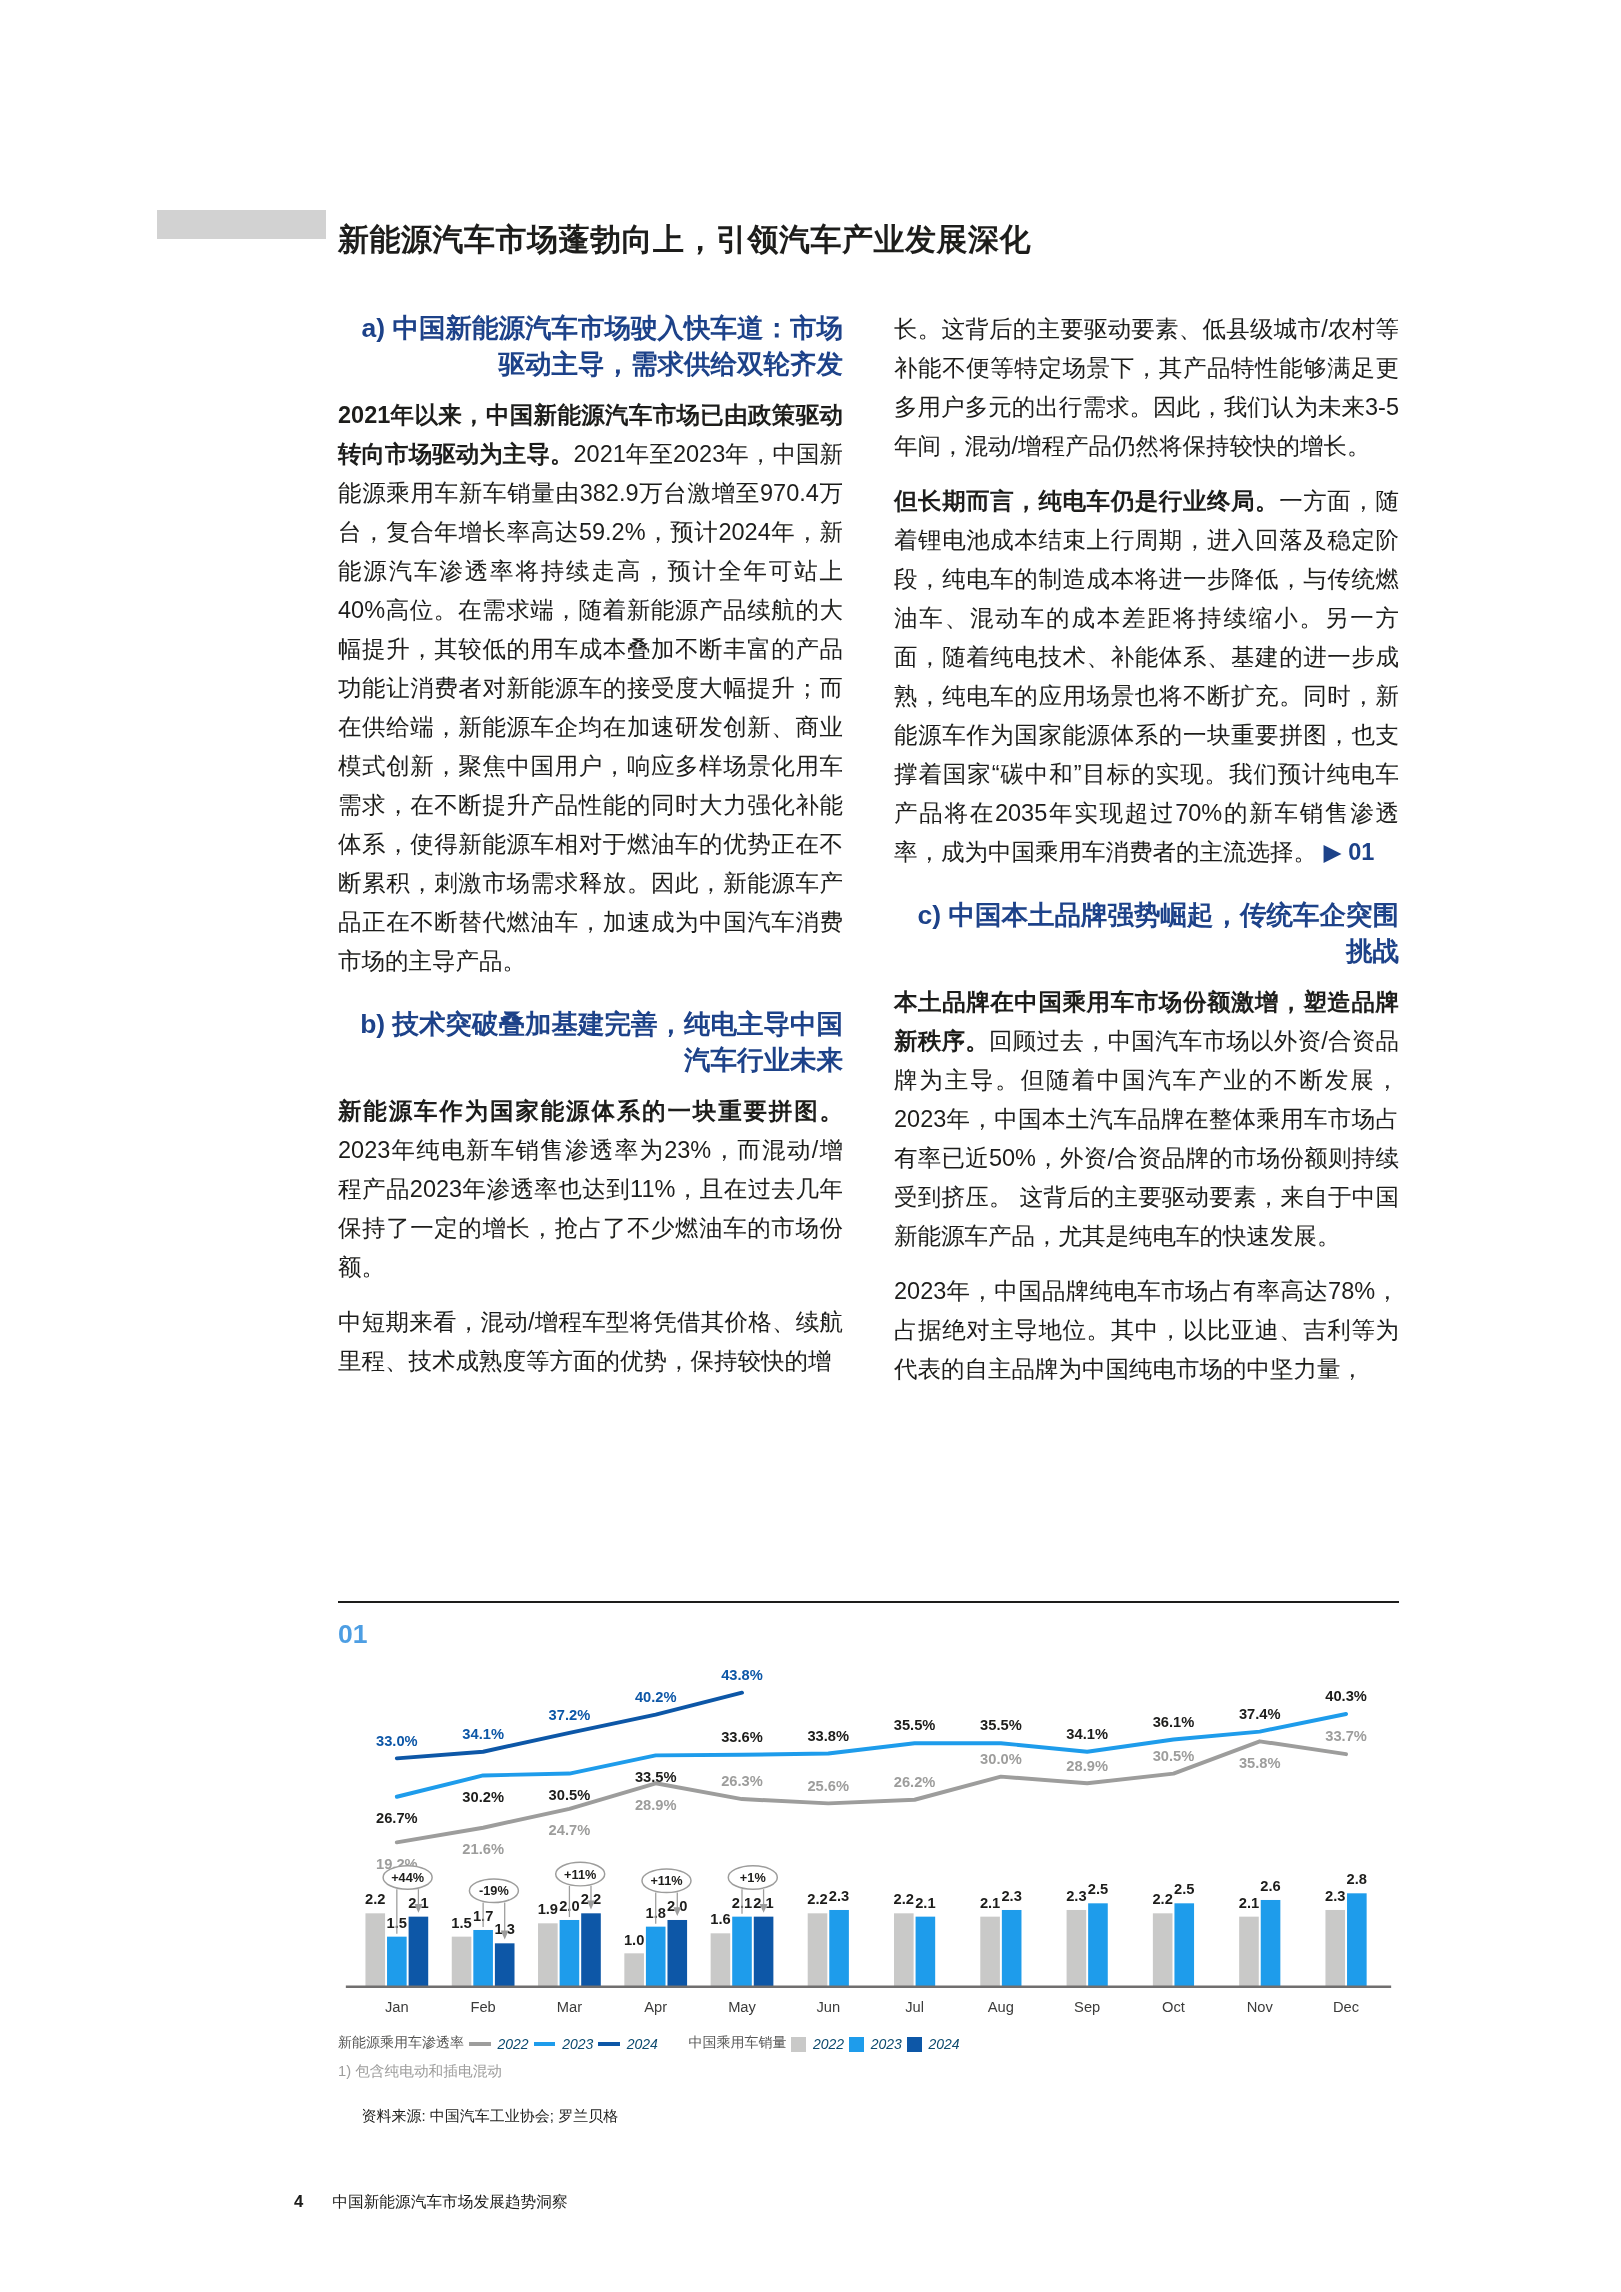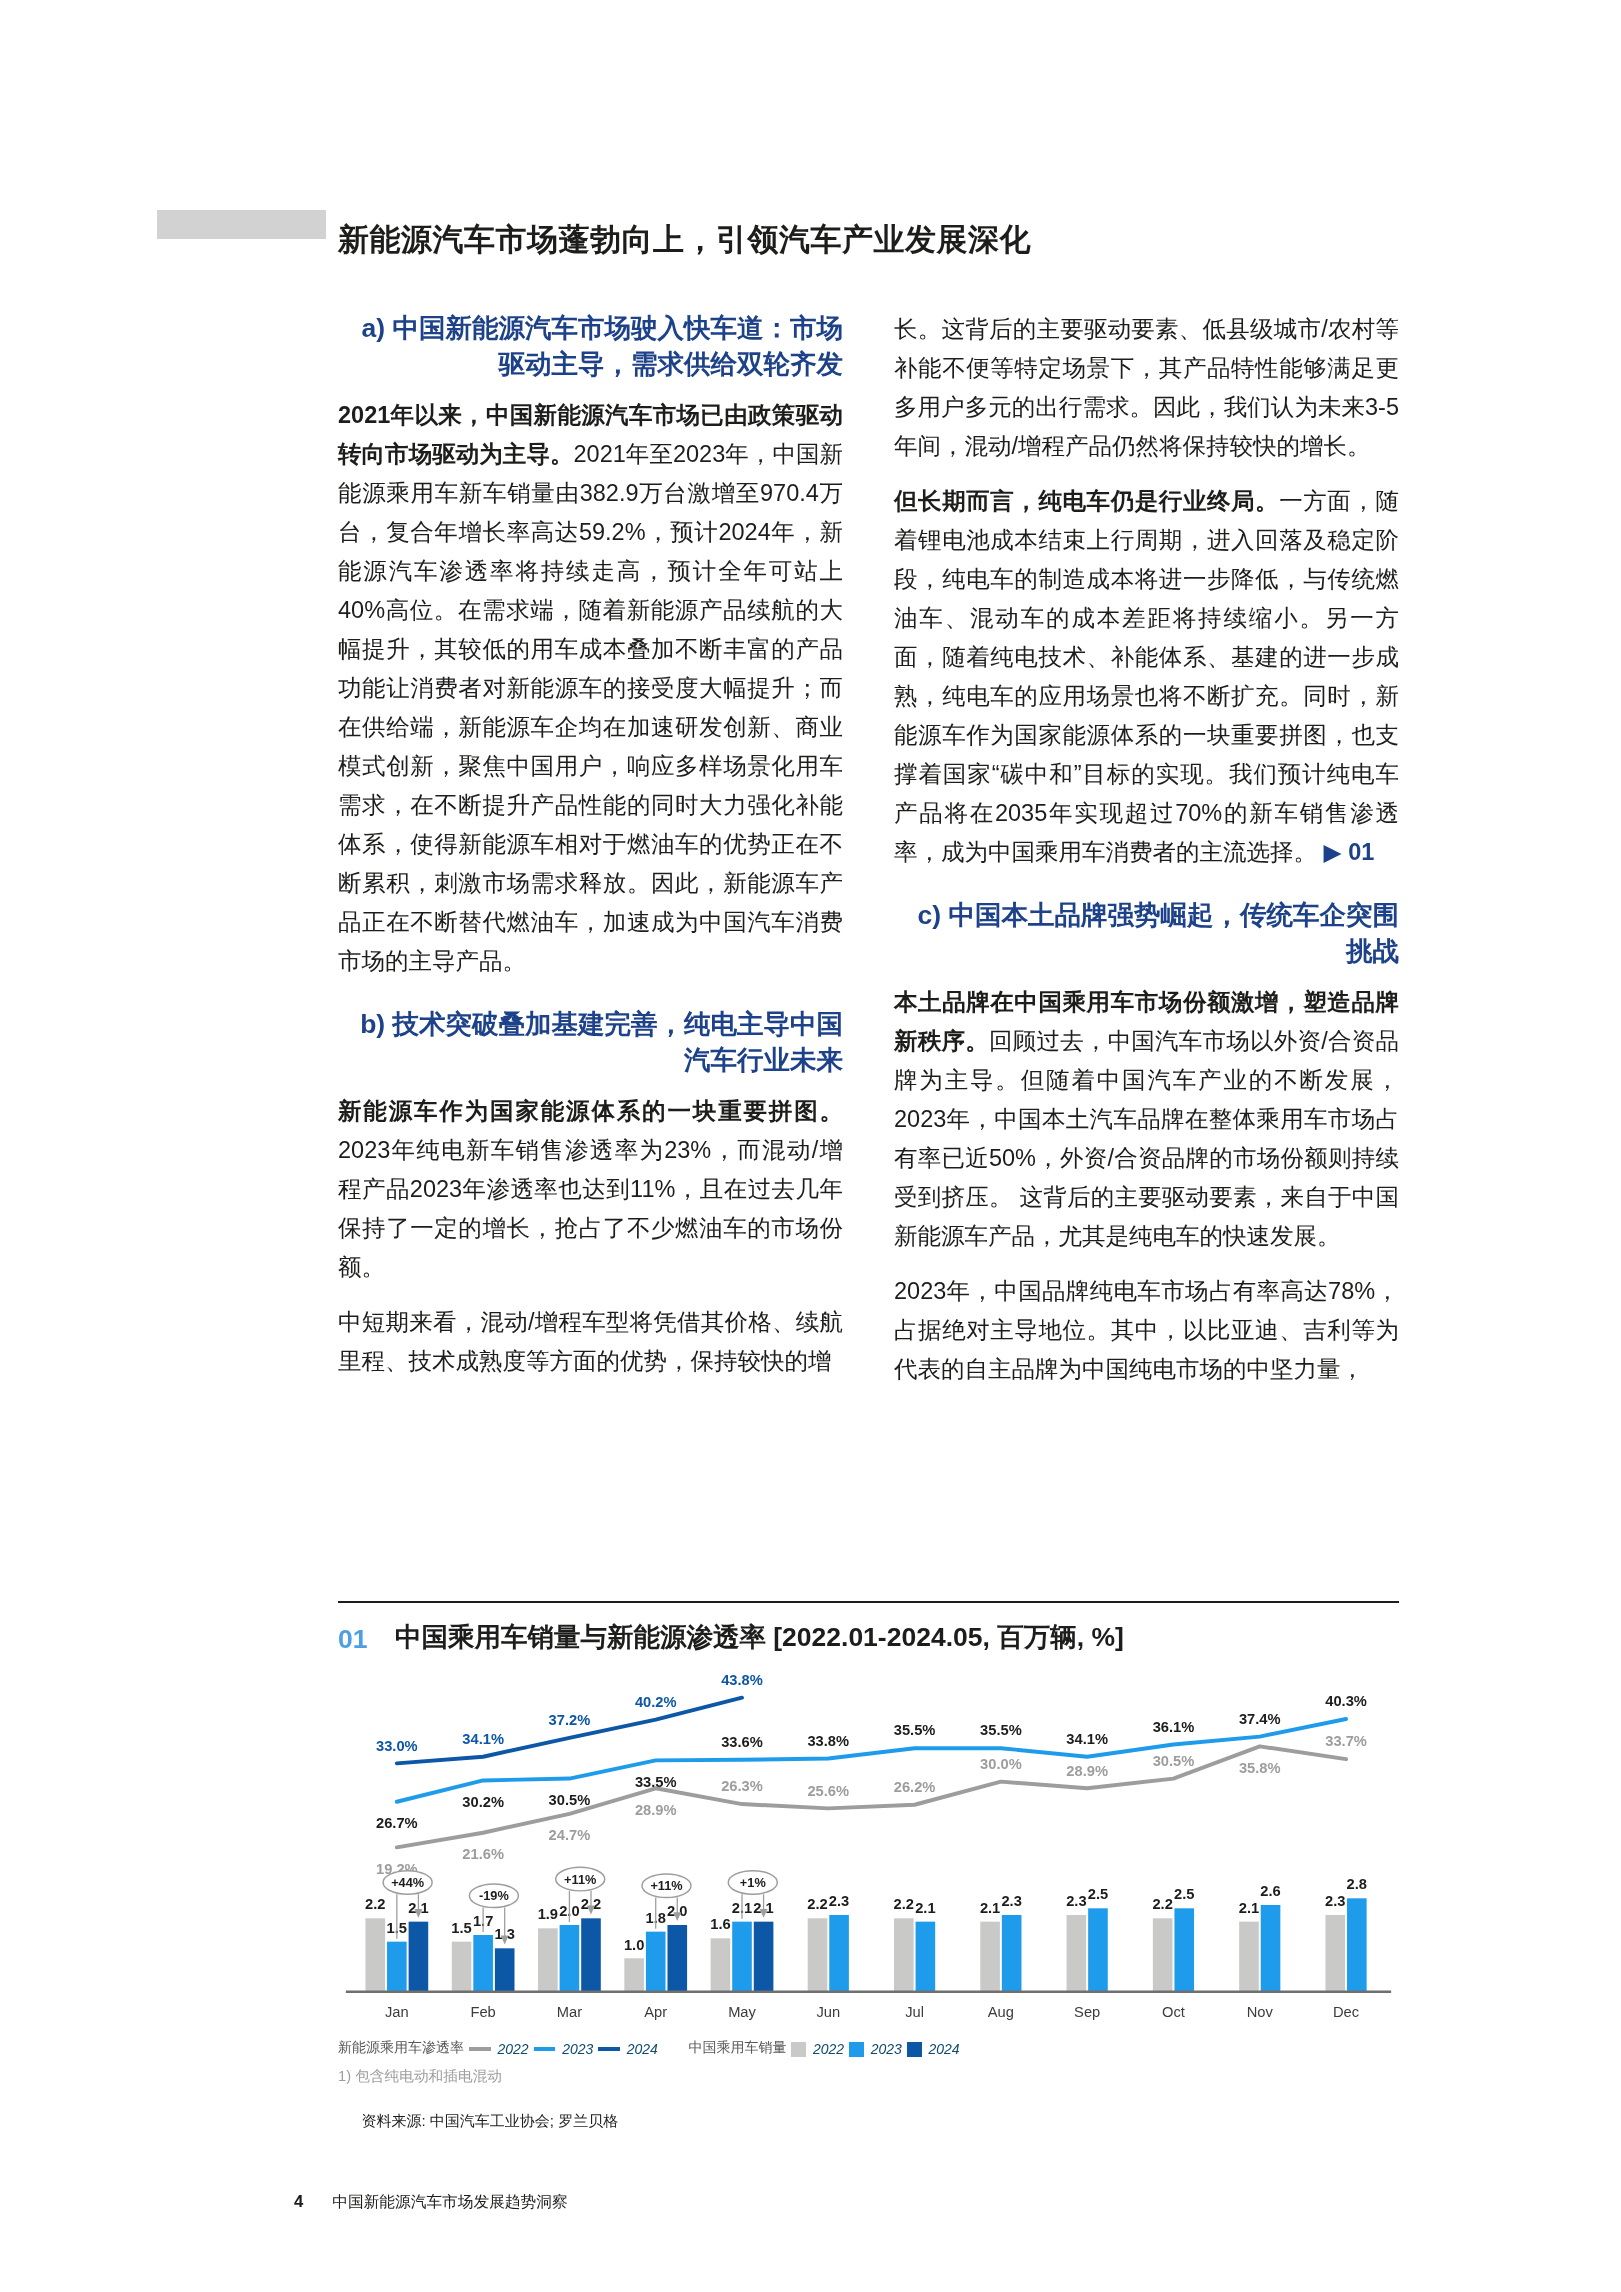--- a/index.html
+++ b/index.html
@@ -12,21 +12,21 @@
 
   .columns { position:absolute; left:338px; top:310px; width:1061px; display:flex; gap:51px; }
   .col { width:505px; font-size:23.5px; line-height:39px; text-align:justify; }
   .sec-heading { color:#1d4289; font-weight:700; font-size:26.5px; line-height:36px; margin:25.5px 0 13.7px; text-align:right; }
   .col .sec-heading:first-child { margin-top:0; }
   p.body { margin:0 0 15.7px; }
   .lead { font-weight:700; }
   .fig-ref { color:#1d4289; font-weight:700; white-space:nowrap; }
 
   .chart-block { position:absolute; left:338px; top:1601px; width:1061px; border-top:2.9px solid #1d1d1b; padding-top:15.7px; }
-  .chart-header { display:flex; gap:27.4px; align-items:flex-end; }
+  .chart-header { display:flex; gap:27.4px; align-items:flex-start; }
   .fig-num { color:#4d9ee3; font-size:26.5px; font-weight:700; }
   .chart-title { font-size:26.5px; font-weight:700; }
   #chart-svg-wrap { margin-top:11.8px; }
   .chart-legend { display:flex; align-items:flex-end; gap:5px; font-size:14px; color:#575756; margin-top:3.9px; }
   .legend-label.bars { margin-left:25.5px; }
   .legend-item { display:inline-flex; align-items:center; color:#0c4a6e;font-style:italic; }
   .line-sw { display:inline-block; width:21.6px; height:3.9px; margin-right:6.9px; }
   .sq-sw { display:inline-block; width:14.7px; height:14.7px; margin-right:6.9px; }
   .chart-footnote { color:#9d9d9c; font-size:14.7px; margin-top:9.8px; }
   .chart-source { color:#1d1d1b; font-size:15px; margin-top:25.5px; padding-left:23.5px; }
@@ -58,21 +58,20 @@
 
       <div class="sec-heading">c) 中国本土品牌强势崛起，传统车企突围挑战</div>
       <p class="body"><span class="lead">本土品牌在中国乘用车市场份额激增，塑造品牌新秩序。</span><span>回顾过去，中国汽车市场以外资/合资品牌为主导。但随着中国汽车产业的不断发展，2023年，中国本土汽车品牌在整体乘用车市场占有率已近50%，外资/合资品牌的市场份额则持续受到挤压。 这背后的主要驱动要素，来自于中国新能源车产品，尤其是纯电车的快速发展。</span></p>
       <p class="body">2023年，中国品牌纯电车市场占有率高达78%，占据绝对主导地位。其中，以比亚迪、吉利等为代表的自主品牌为中国纯电市场的中坚力量，</p>
     </div>
   </div>
 
   <div class="chart-block">
     <div class="chart-header">
       <span class="fig-num">01</span>
-      <span class="chart-title">中国乘用车销量与新能源渗透率 [2022.01-2024.05, 百万辆, %]</span>
     </div>
     <div id="chart-svg-wrap"><svg width="1061" height="365" viewBox="0 0 1082 372">
           <polyline points="60,184.8 148,169.9 236,150.7 324,124.6 412,140.7 500,145.1 588,141.4 676,117.8 764,124.6 852,114.7 940,81.8 1028,94.9" fill="none" stroke="#9d9d9c" stroke-width="4" stroke-linejoin="round" stroke-linecap="round"></polyline>
           <text x="60" y="211.8" text-anchor="middle" font-size="15" font-weight="700" fill="#9d9d9c">19.2%</text>
           <text x="148" y="196.9" text-anchor="middle" font-size="15" font-weight="700" fill="#9d9d9c">21.6%</text>
           <text x="236" y="177.7" text-anchor="middle" font-size="15" font-weight="700" fill="#9d9d9c">24.7%</text>
           <text x="324" y="151.6" text-anchor="middle" font-size="15" font-weight="700" fill="#9d9d9c">28.9%</text>
           <text x="412" y="127.7" text-anchor="middle" font-size="15" font-weight="700" fill="#9d9d9c">26.3%</text>
           <text x="500" y="132.1" text-anchor="middle" font-size="15" font-weight="700" fill="#9d9d9c">25.6%</text>
           <text x="588" y="128.4" text-anchor="middle" font-size="15" font-weight="700" fill="#9d9d9c">26.2%</text>

